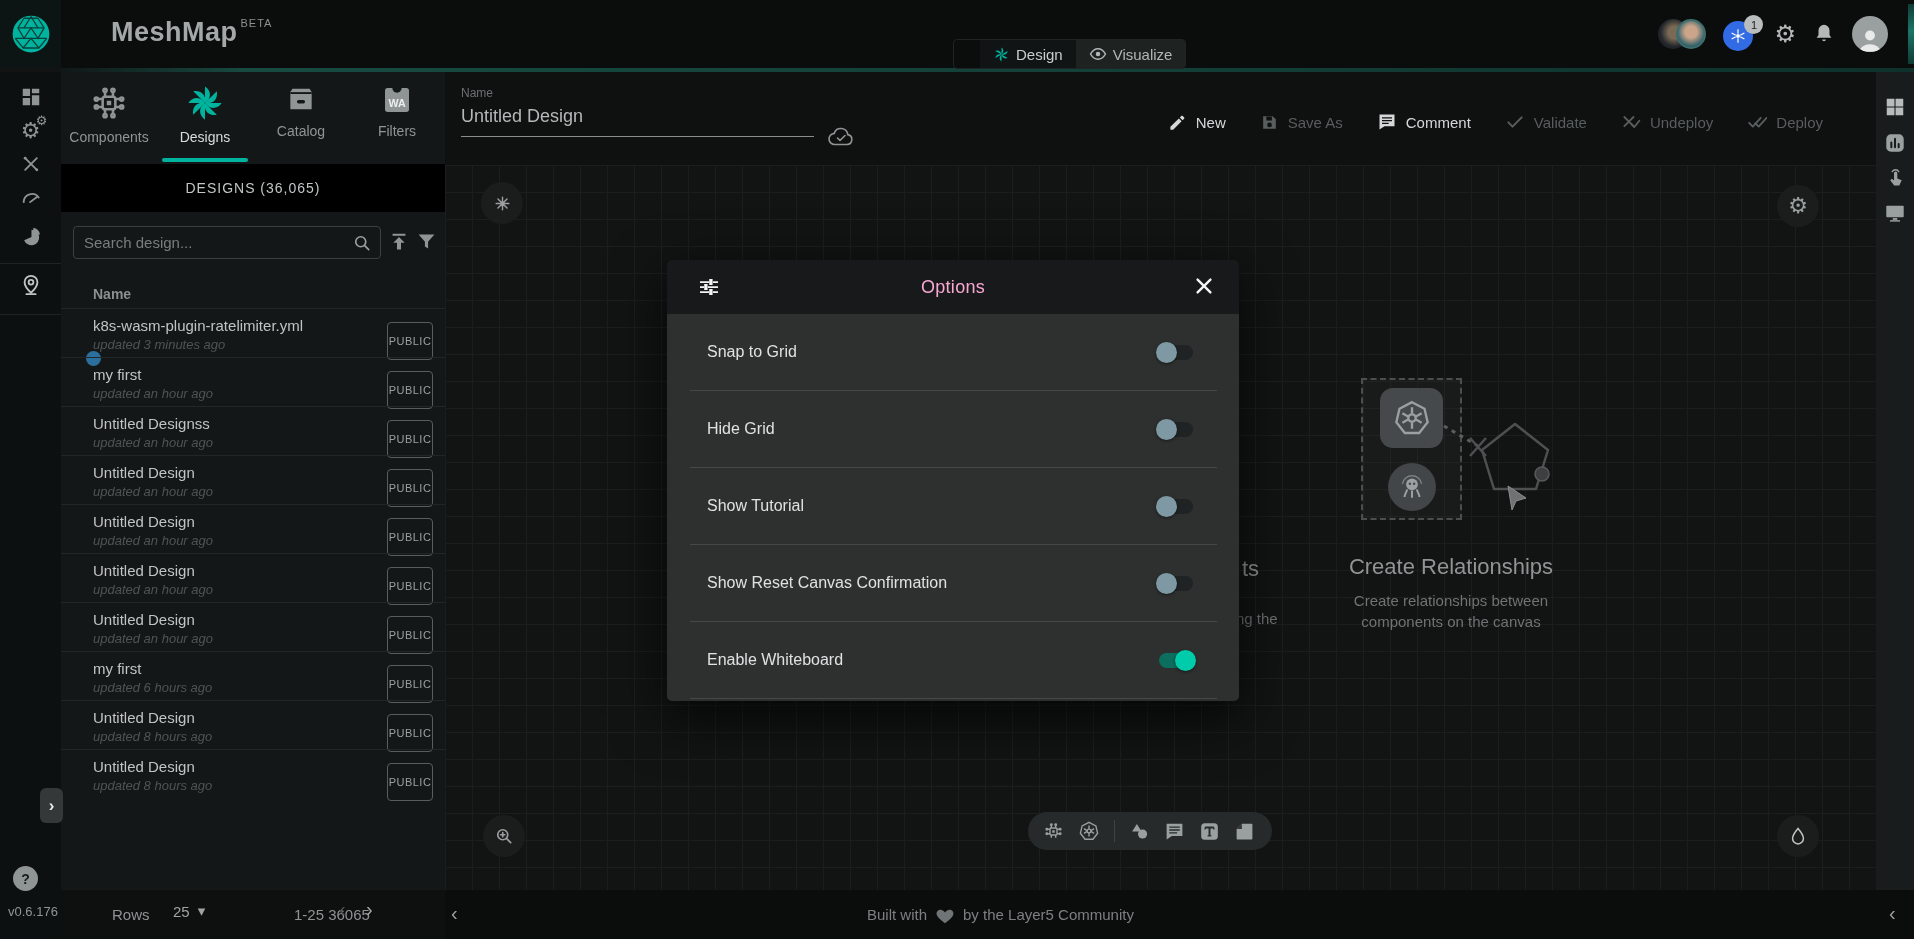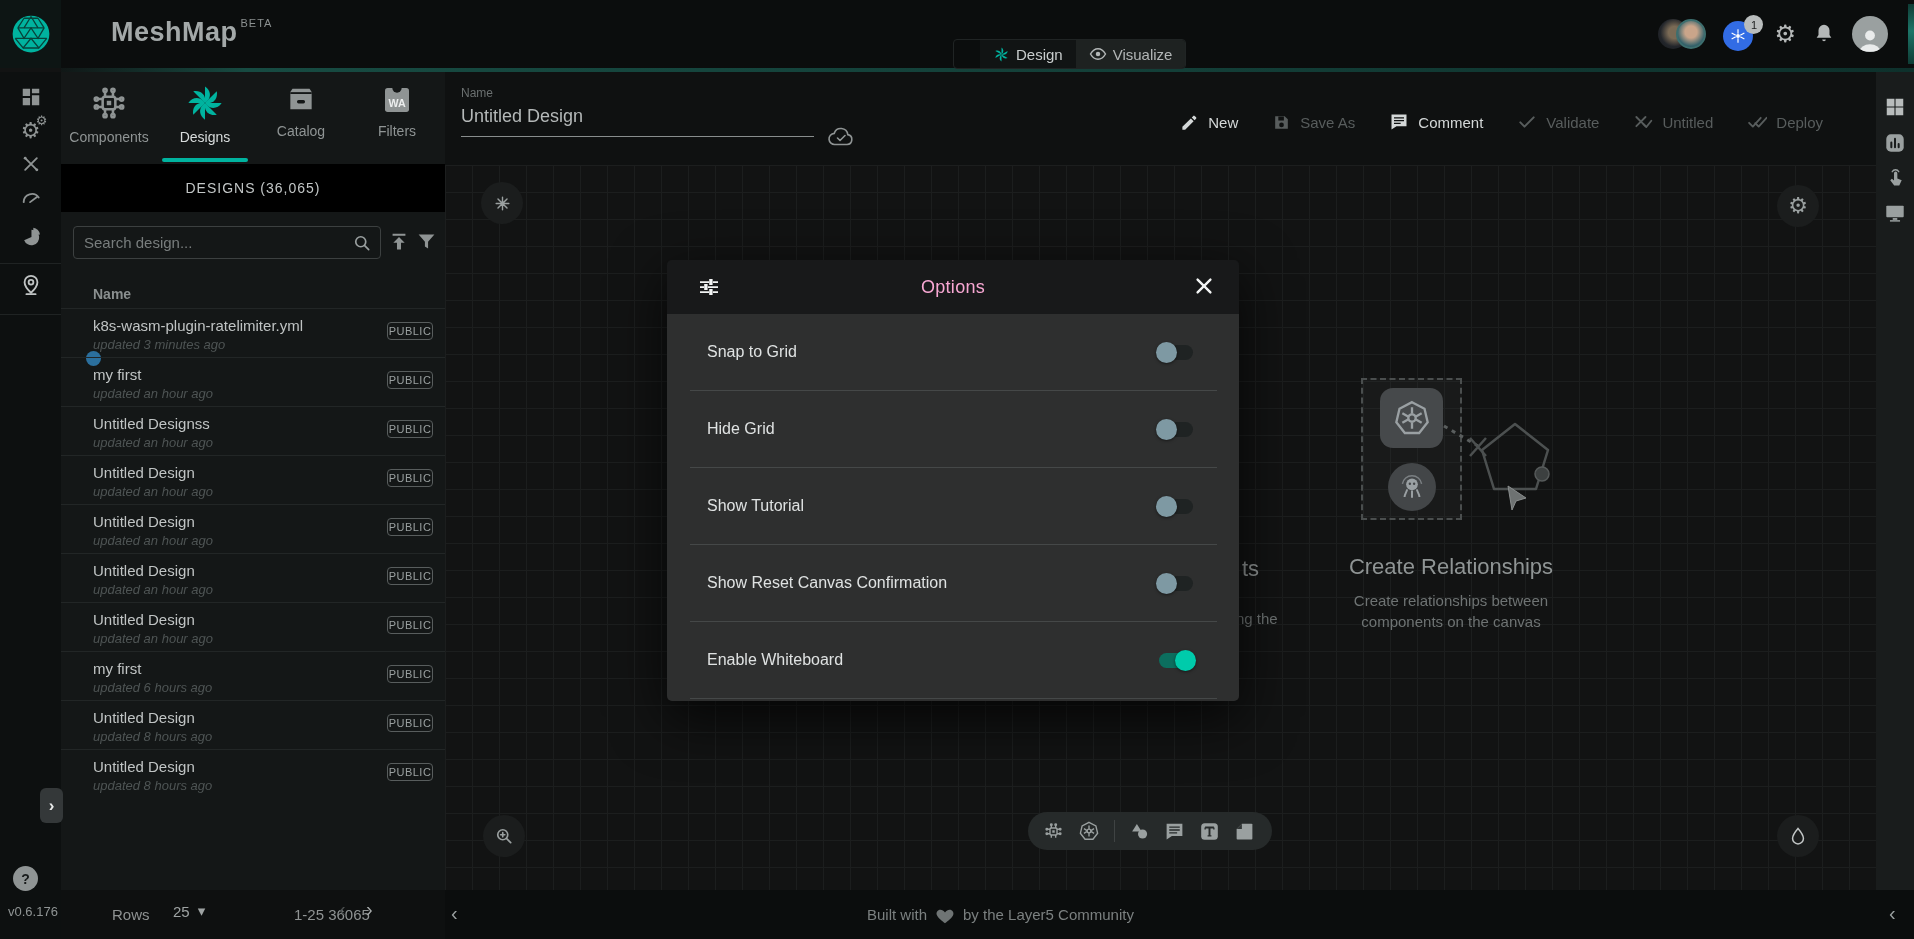--- a/index.html
+++ b/index.html
@@ -63,21 +63,21 @@
   .search-box input{position:absolute;left:10px;top:0;width:260px;height:31px;background:transparent;border:none;outline:none;
     color:#c0c4c4;font-size:15px;font-family:"Liberation Sans",sans-serif;}
   .search-box input::placeholder{color:#787d7d;}
   .search-icon{position:absolute;right:8px;top:6px;color:#9aa0a0;}
   .mini-btn{position:absolute;top:19px;background:none;border:none;color:#8f9494;cursor:pointer;}
   .col-header{margin:12px 0 6px 32px;font-size:14px;font-weight:bold;color:#8a8f8f;}
   .design-list{position:relative;}
   .d-row{position:relative;height:49px;border-top:1px solid #222626;cursor:pointer;}
   .d-name{position:absolute;left:32px;top:8px;font-size:15px;color:#c0c4c4;white-space:nowrap;}
   .d-updated{position:absolute;left:32px;top:28px;font-size:13px;font-style:italic;color:#4e5454;}
-  .d-badge{position:absolute;right:12px;top:13px;width:46px;height:18px;border:1px solid #585d5d;border-radius:4px;
+  .d-badge{position:absolute;right:12px;top:13px;width:46px;height:38px;border:1px solid #585d5d;border-radius:4px;
     font-size:11px;letter-spacing:.5px;color:#9aa0a0;display:flex;align-items:center;justify-content:center;}
   .avatar-peek{position:absolute;left:25px;top:42px;width:15px;height:15px;border-radius:50%;background:#2f7fb5;opacity:.85;}
   .pagination{position:absolute;left:0;bottom:0;width:384px;height:49px;background:#0e1010;font-size:15px;color:#8f9393;}
   .pg-rows-label{position:absolute;left:51px;top:16px;}
   .pg-select{position:absolute;left:112px;top:12px;background:none;border:none;color:#9ea3a3;font-size:15px;cursor:pointer;
     display:flex;align-items:center;gap:8px;font-family:"Liberation Sans",sans-serif;}
   .pg-range{position:absolute;left:185px;top:16px;color:#8f9393;margin-left:48px;}
   .pg-prev{position:absolute;left:278px;top:8px;font-size:20px;color:#4a4e4e;background:none;border:none;}
   .pg-next{position:absolute;left:305px;top:8px;font-size:20px;color:#a6aaaa;background:none;border:none;cursor:pointer;}
 
@@ -463,21 +463,21 @@
             </span>
           <span>Validate</span>
         </button>
         <button class="action disabled">
           <span class="icon">
               <svg width="20" height="20" viewBox="0 0 24 24" fill="none" stroke="currentColor" stroke-width="2.2" stroke-linecap="round" stroke-linejoin="round">
                 <path d="M4 6l11 11M15 6L4 17"></path>
                 <path d="M12.5 14.5l3.5 3.5 6-7.5"></path>
               </svg>
             </span>
-          <span>Untitled</span>
+          <span>Undeploy</span>
         </button>
         <button class="action disabled">
           <span class="icon">
               <svg width="20" height="20" viewBox="0 0 24 24" fill="none" stroke="currentColor" stroke-width="2.2" stroke-linecap="round" stroke-linejoin="round">
                 <path d="M2.5 13l4.5 4.5L16.5 7"></path>
                 <path d="M10 13.5l4 4L23.5 7"></path>
               </svg>
             </span>
           <span>Deploy</span>
         </button>

